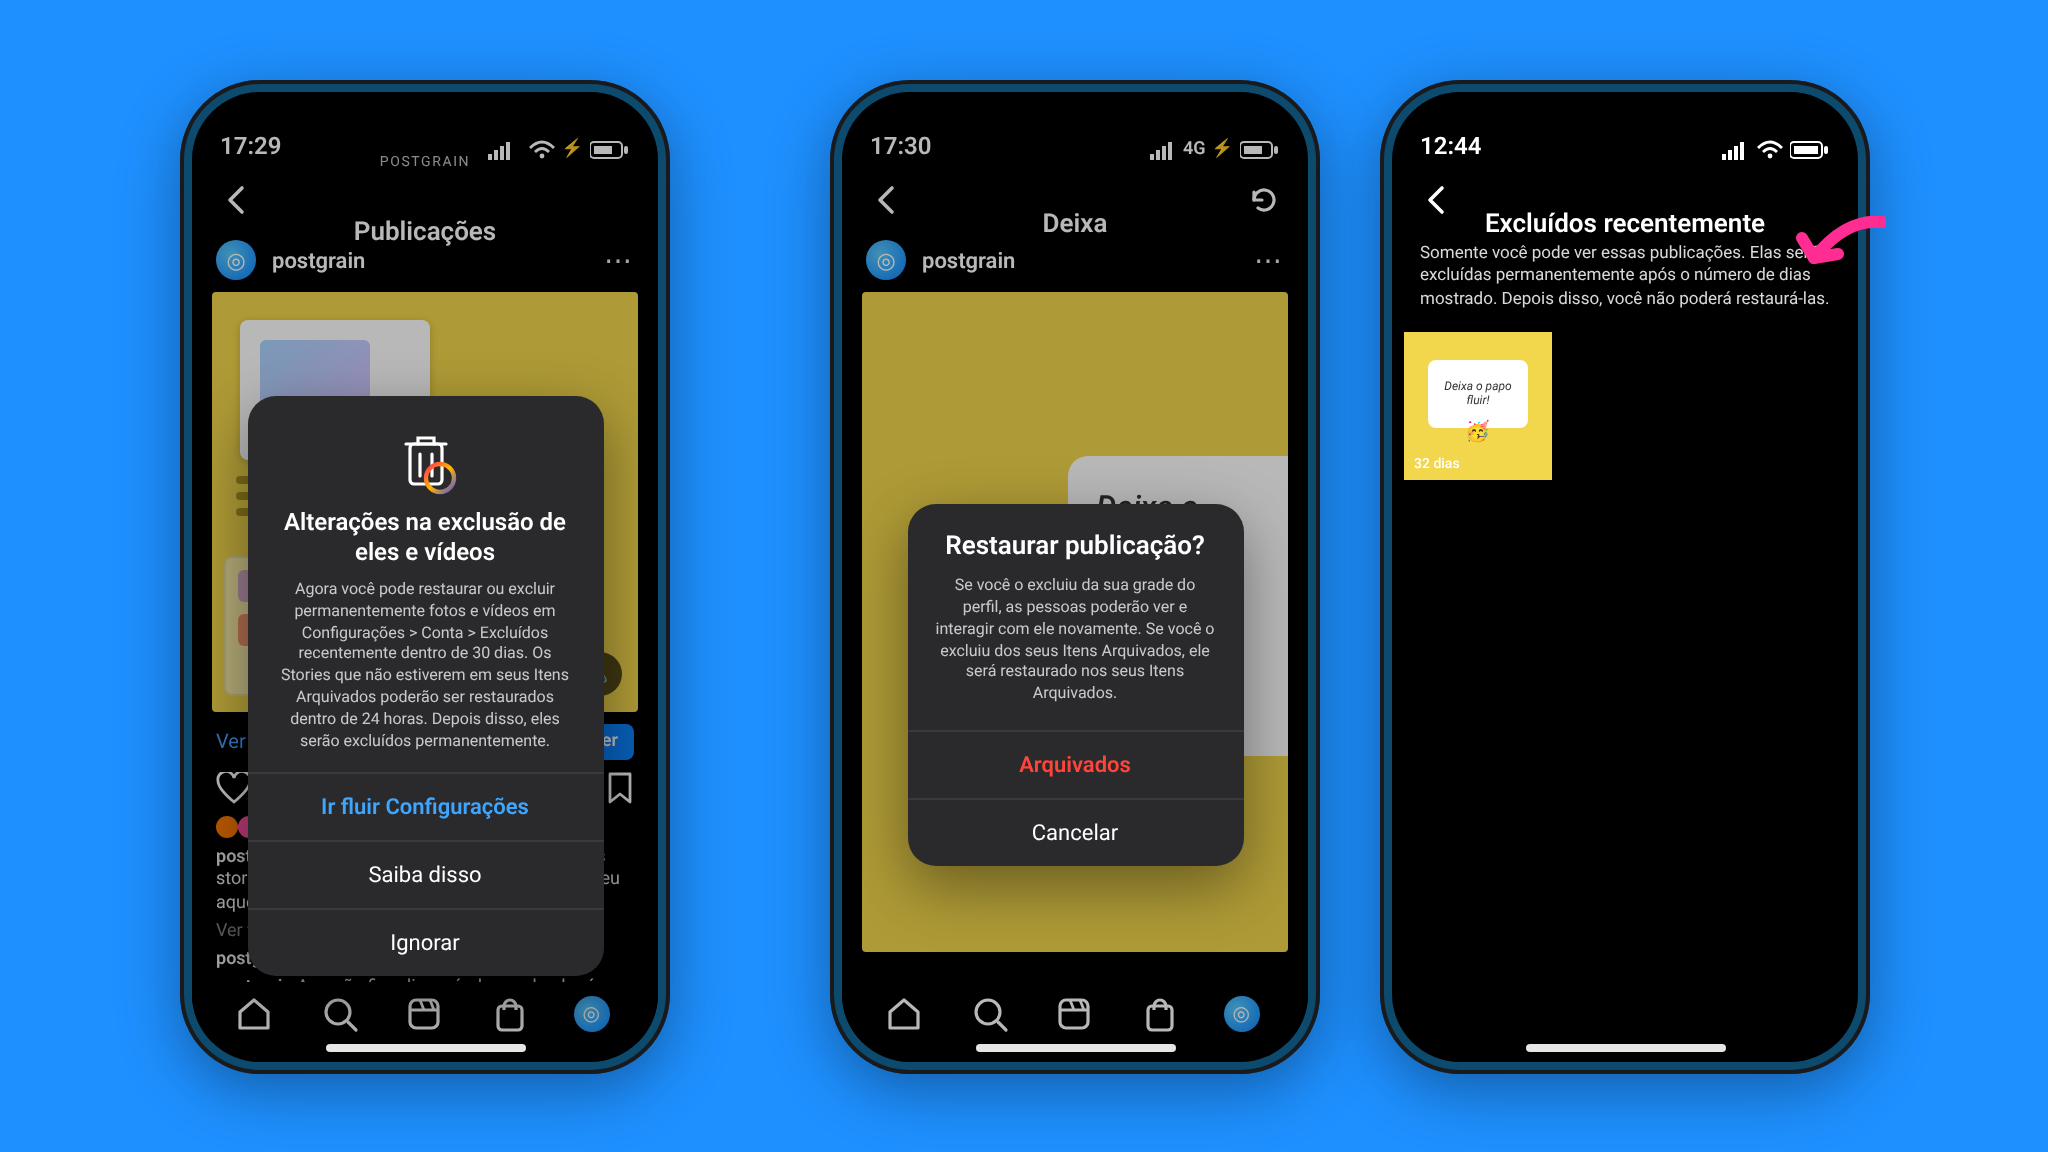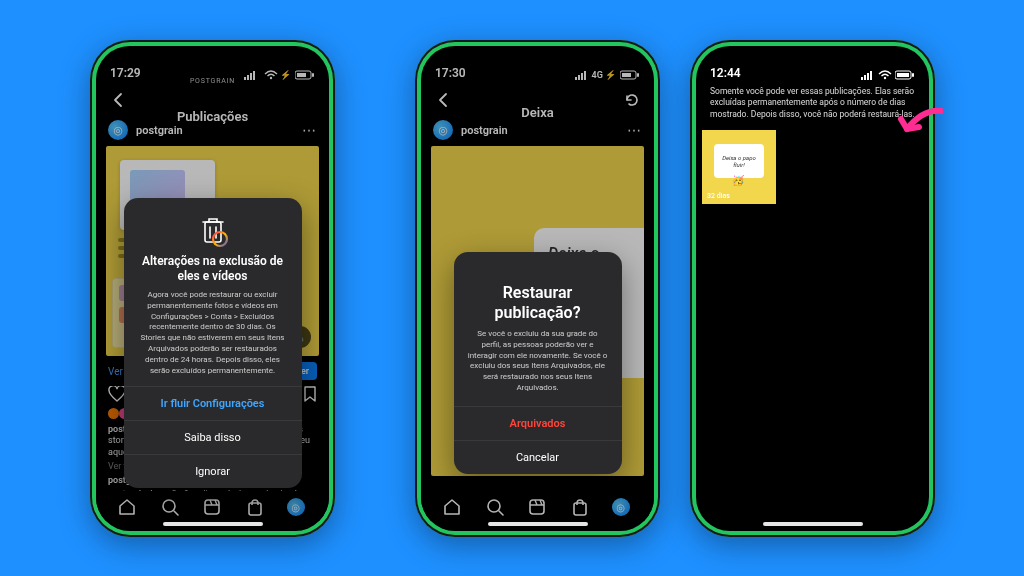--- a/index.html
+++ b/index.html
@@ -14,21 +14,21 @@
   }
   .stage {
     width: 1024px;
     height: 576px;
     position: relative;
   }
   .phone {
     position: absolute;
     width: 245px;
     height: 497px;
-    background: #22c55e;
+    background: #0c4a6e;
     border-radius: 40px;
     box-shadow: 0 8px 30px rgba(0,0,0,.35), inset 0 0 0 2px #1a1a1c;
   }
   .phone.p1 { left: 90px;  top: 40px; }
   .phone.p2 { left: 415px; top: 40px; }
   .phone.p3 { left: 690px; top: 40px; }
   .bezel {
     position: absolute;
     inset: 6px;
     background: #000;
@@ -257,21 +257,21 @@
     color:#1c1c1c; box-sizing:border-box;
   }
   .p2 .white-card .wc-title{
     font-size:16px; font-style:italic; font-weight:500; color:#333;
   }
   .p2 .white-card .wc-sub{
     position:absolute; bottom:14px; left:14px; right:10px;
     font-size:11px; color:#222;
   }
   .p2 .modal{ top: 206px; width: 168px; }
-  .p2 .modal .m-title{ font-size:16px; padding-top:31px; }
+  .p2 .modal .m-title{ font-size:13px; padding-top:14px; }
   .p2 .modal .m-body{ padding-bottom:12px; }
 
   
   .p3 .desc{
     font-size: 8.5px; line-height:1.35; opacity:.85;
     padding: 4px 14px 8px 14px;
   }
   .p3 .grid{
     display:flex; padding: 0 4px;
   }
@@ -612,20 +612,31 @@
             <span class="battery">
                 <svg width="20" height="10">
                   <rect x="0" y="1" width="16" height="8" rx="2" fill="none" stroke="#fff" stroke-width="1"></rect>
                   <rect x="17" y="3" width="2" height="4" rx="1" fill="#fff"></rect>
                   <rect x="2" y="3" width="12" height="4" fill="#fff"></rect>
                 </svg>
               </span>
           </span>
         </div>
 
+        <div class="nav-head">
+          <div class="nav-left">
+            <svg width="12" height="16">
+                <path d="M9 2 L3 8 L9 14" class="stroke-white" stroke-width="1.8" stroke-linecap="round" stroke-linejoin="round"></path>
+              </svg>
+          </div>
+          <div class="nav-title-wrap">
+            <div class="nav-title">Excluídos recentemente</div>
+          </div>
+          <div class="nav-right"></div>
+        </div>
 
         <div class="desc">Somente você pode ver essas publicações. Elas serão excluídas permanentemente após o número de dias mostrado. Depois disso, você não poderá restaurá-las.</div>
 
         <div class="grid">
           <div class="thumb">
             <div class="card">Deixa o papo fluir!</div>
             <div class="emoji">🥳</div>
             <div class="badge">32 dias</div>
           </div>
         </div>

